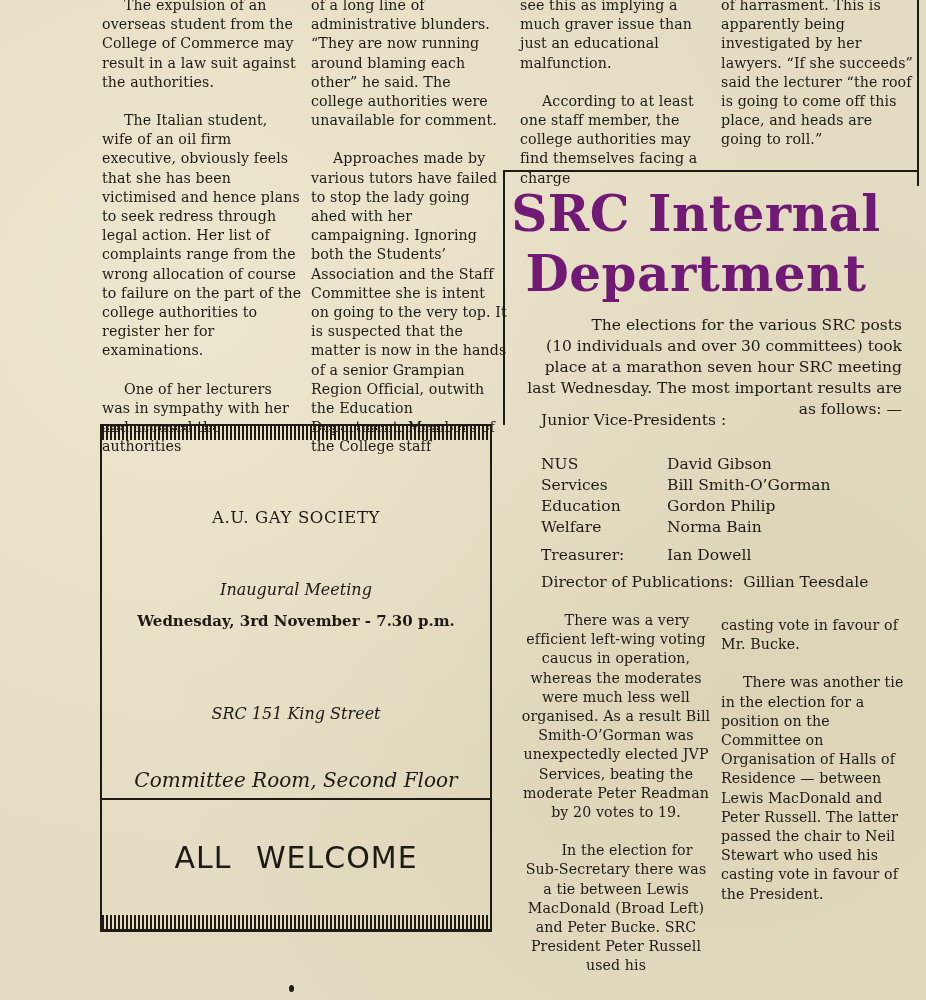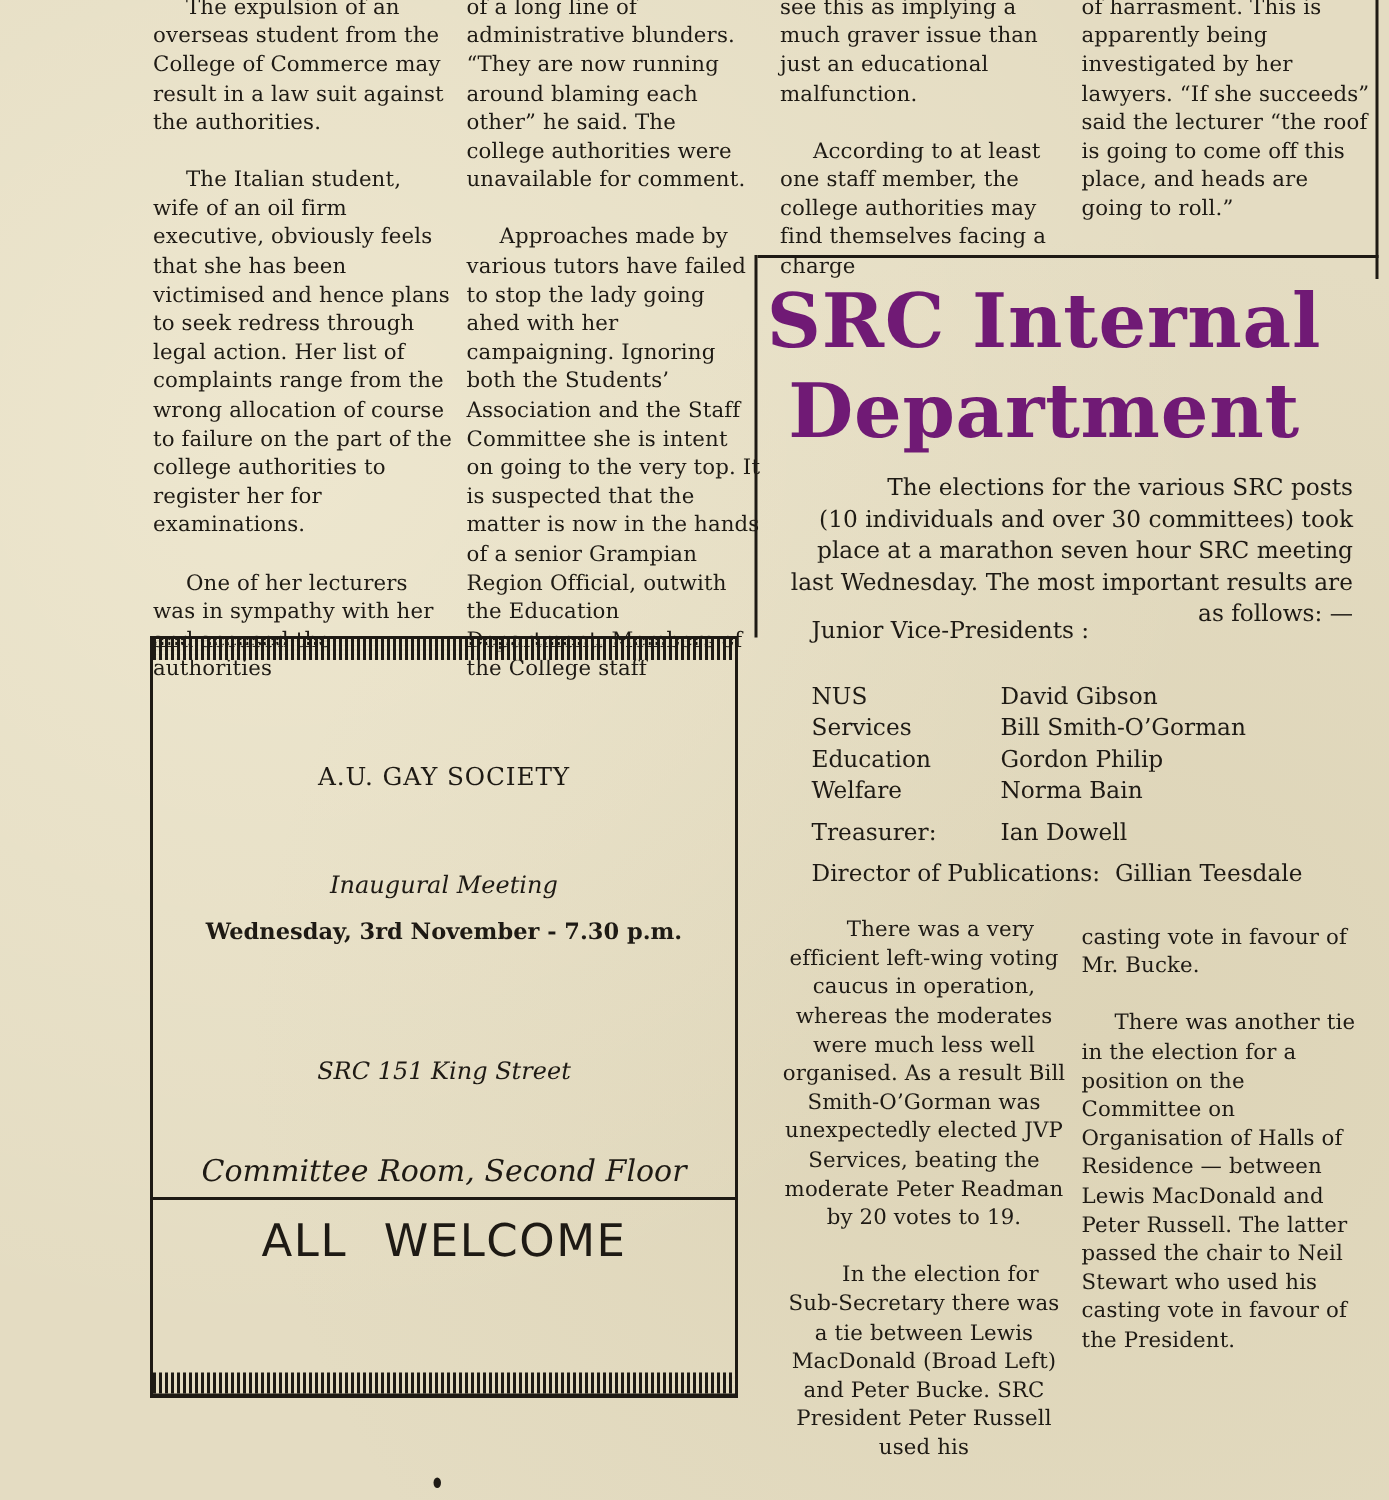--- a/index.html
+++ b/index.html
@@ -44,21 +44,21 @@
   }
   #ad .top { top:0; border-top:2px solid #1e1a14; }
   #ad .bottom { bottom:0; border-bottom:3px solid #1e1a14; }
   #ad .divider { position:absolute; left:0; right:0; top:374px; height:2px; background:#1e1a14; }
   #ad .line { position:absolute; left:0; right:0; text-align:center; }
   #ad-society { top:84px; font-size:16.5px; letter-spacing:0.6px; }
   #ad-meeting { top:156px; font-style:italic; font-size:16px; }
   #ad-date { top:188px; font-weight:bold; font-size:15px; }
   #ad-addr1 { top:280px; font-style:italic; font-size:16px; }
   #ad-addr2 { top:300px; font-style:italic; font-size:20px;margin-top:44px; }
-  #ad-welcome { top:386px; font-family:"DejaVu Sans", sans-serif; font-size:30px; letter-spacing:1px; word-spacing:14px; }
+  #ad-welcome { top:416px; font-family:"DejaVu Sans", sans-serif; font-size:30px; letter-spacing:1px; word-spacing:14px; }
   .speck { position:absolute; width:5px; height:7px; background:#1e1a14; border-radius:50%; }
 </style>
 </head>
 <body>
 
 <div id="col1" class="col">
   <p class="indent">The expulsion of an overseas student from the College of Commerce may result in a law suit against the authorities.</p>
   <div class="gap"></div>
   <p class="indent">The Italian student, wife of an oil firm executive, obviously feels that she has been victimised and hence plans to seek redress through legal action. Her list of complaints range from the wrong allocation of course to failure on the part of the college authorities to register her for examinations.</p>
   <div class="gap"></div>

